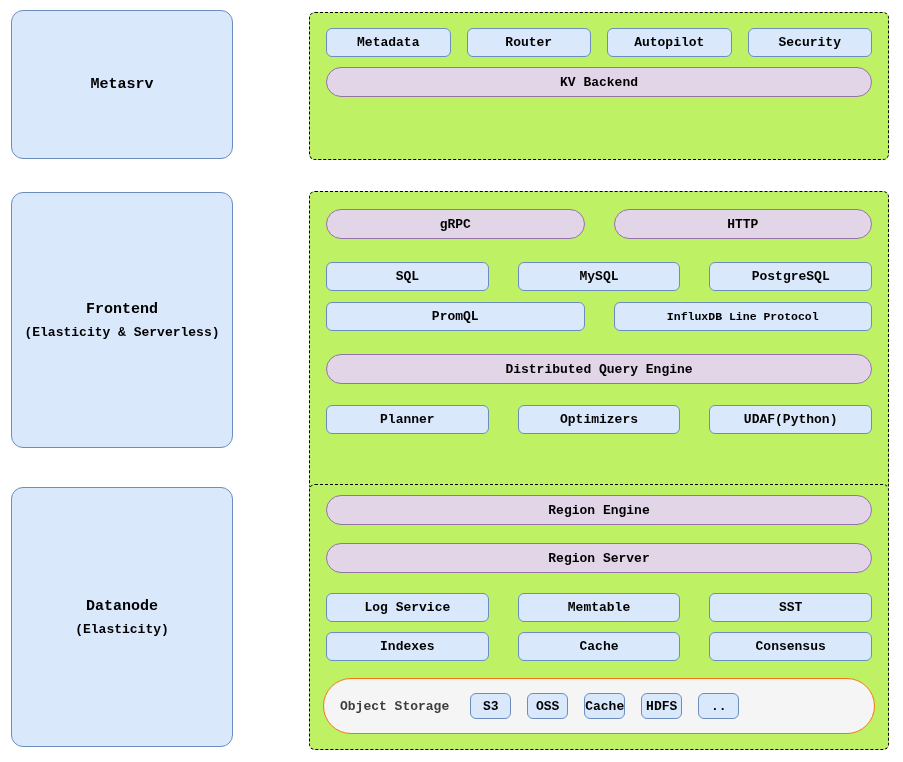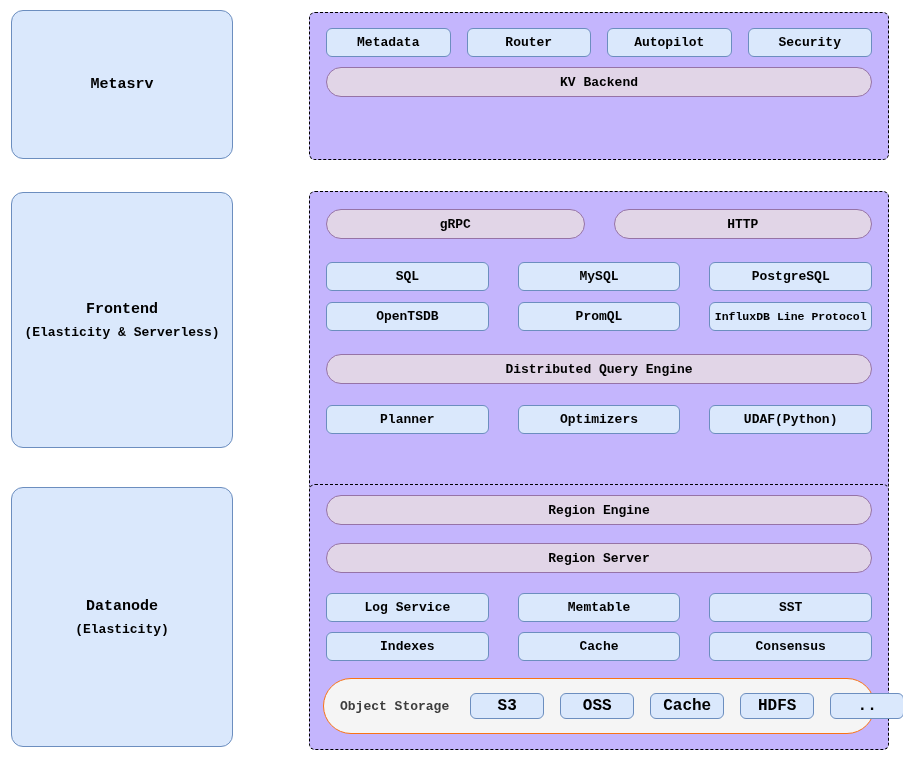--- a/index.html
+++ b/index.html
@@ -31,21 +31,21 @@
   .side-title { font-size: 15px; }
   .side-subtitle { font-size: 13px; }
 
   
   .dashed-group {
     position: absolute;
     left: 309px;
     width: 580px;
     border: 1px dashed #000000;
     border-radius: 6px;
-    background: #c4b5fd;
+    background: #bef264;
   }
 
   .row { display: flex; margin: 0 16px; }
   .gap16 { gap: 16px; }
   .gap29 { gap: 29px; }
 
   .box {
     flex: 1;
     height: 29px;
     background: #dae8fc;
@@ -78,29 +78,29 @@
     background: #f5f5f5;
     border: 1px solid #f97316;
     border-radius: 28px;
     display: flex;
     align-items: center;
     padding: 0 16px;
   }
   .os-label { font-size: 13px; color: #3d3d3d; white-space: nowrap; }
   .os-backends { display: flex; gap: 16px; margin-left: 21px; }
   .os-box {
-    width: 74px;
+    width: 41px;
     height: 26px;
     background: #dae8fc;
     border: 1px solid #6c8ebf;
     border-radius: 6px;
     display: flex;
     align-items: center;
     justify-content: center;
-    font-size: 16px;
+    font-size: 13px;
   }
 
   
   .mt10 { margin-top: 10px; } .mt11 { margin-top: 11px; }
   .mt15 { margin-top: 15px; } .mt17 { margin-top: 17px; }
   .mt18 { margin-top: 18px; } .mt20 { margin-top: 20px; }
   .mt21 { margin-top: 21px; } .mt23 { margin-top: 23px; }
 </style>
 </head>
 <body>
@@ -135,21 +135,20 @@
     <div class="row gap29 mt17">
       <div class="pill" style="flex:1;margin:0">gRPC</div>
       <div class="pill" style="flex:1;margin:0">HTTP</div>
     </div>
     <div class="row gap29 mt23">
       <div class="box">SQL</div>
       <div class="box">MySQL</div>
       <div class="box">PostgreSQL</div>
     </div>
     <div class="row gap29 mt11">
-      <div class="box">OpenTSDB</div>
       <div class="box">PromQL</div>
       <div class="box small-text">InfluxDB Line Protocol</div>
     </div>
     <div class="pill mt23">Distributed Query Engine</div>
     <div class="row gap29 mt21">
       <div class="box">Planner</div>
       <div class="box">Optimizers</div>
       <div class="box">UDAF(Python)</div>
     </div>
   </div>

